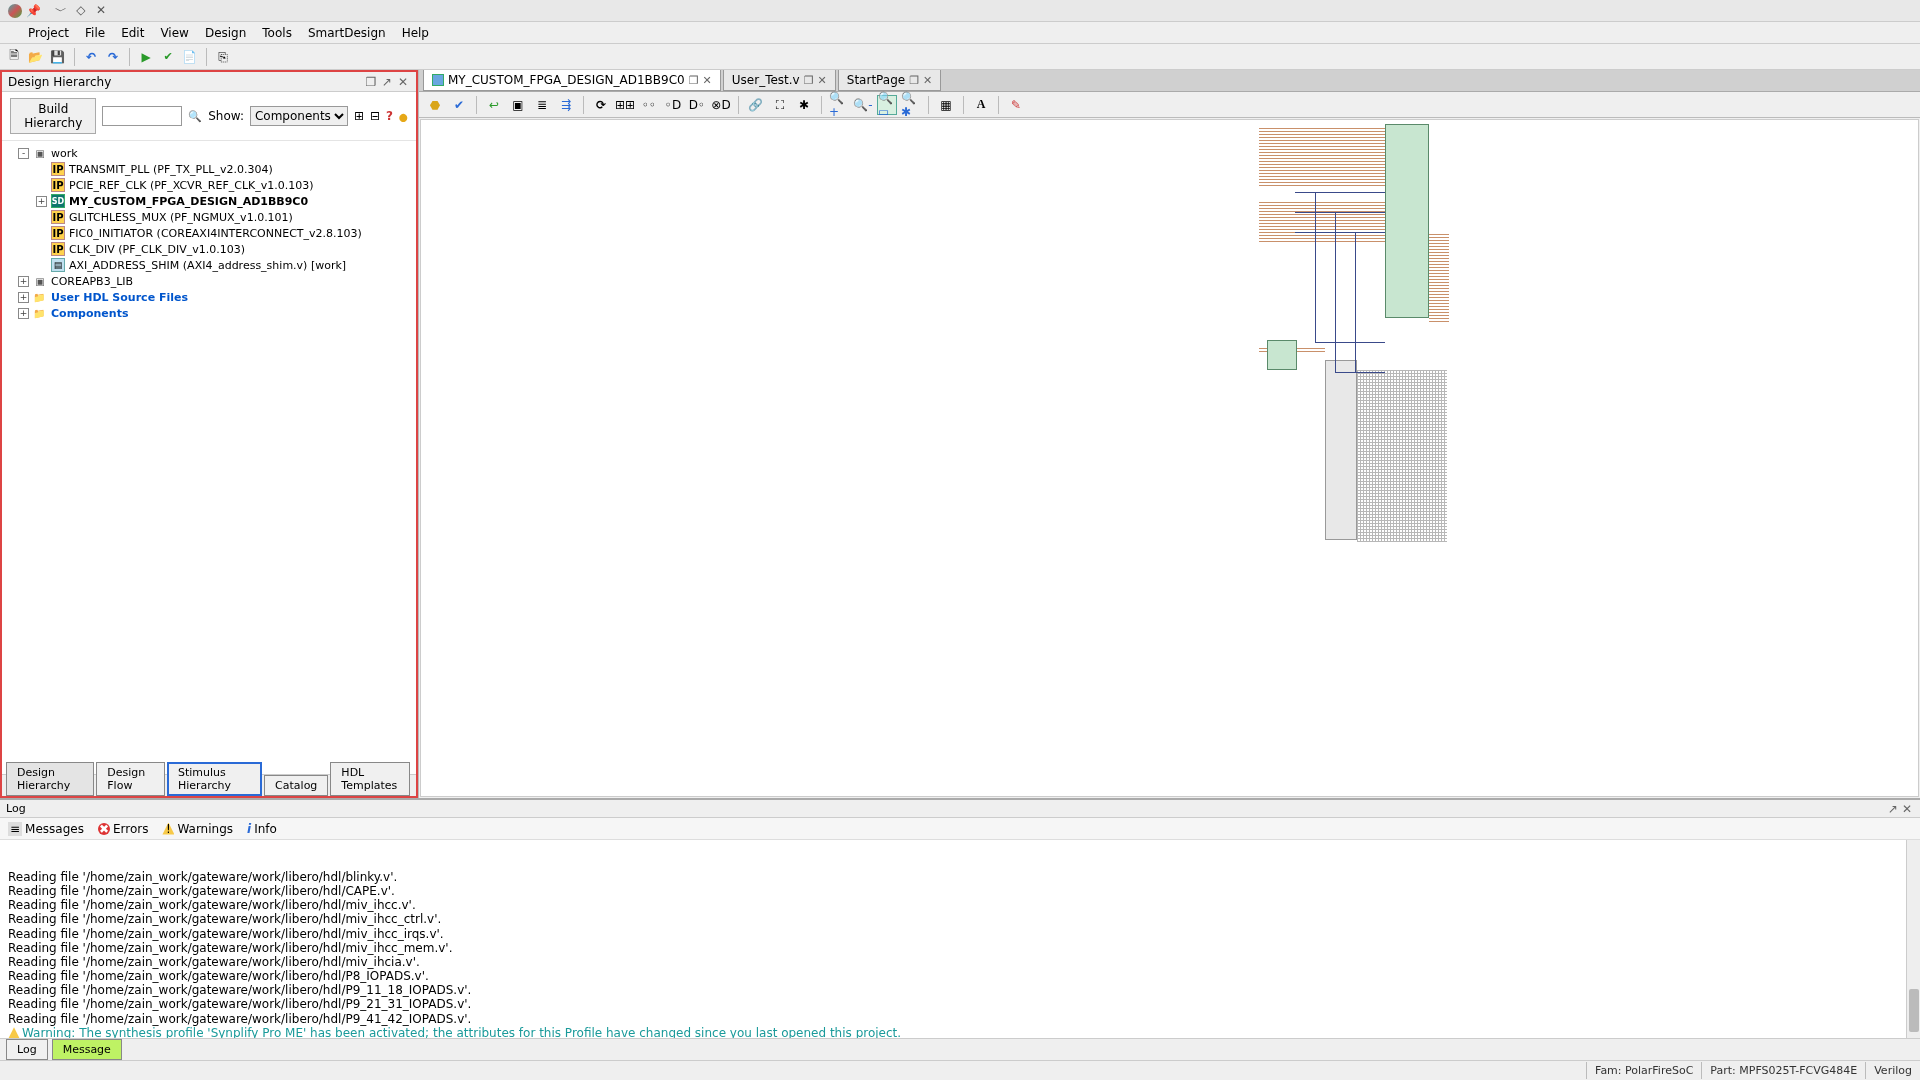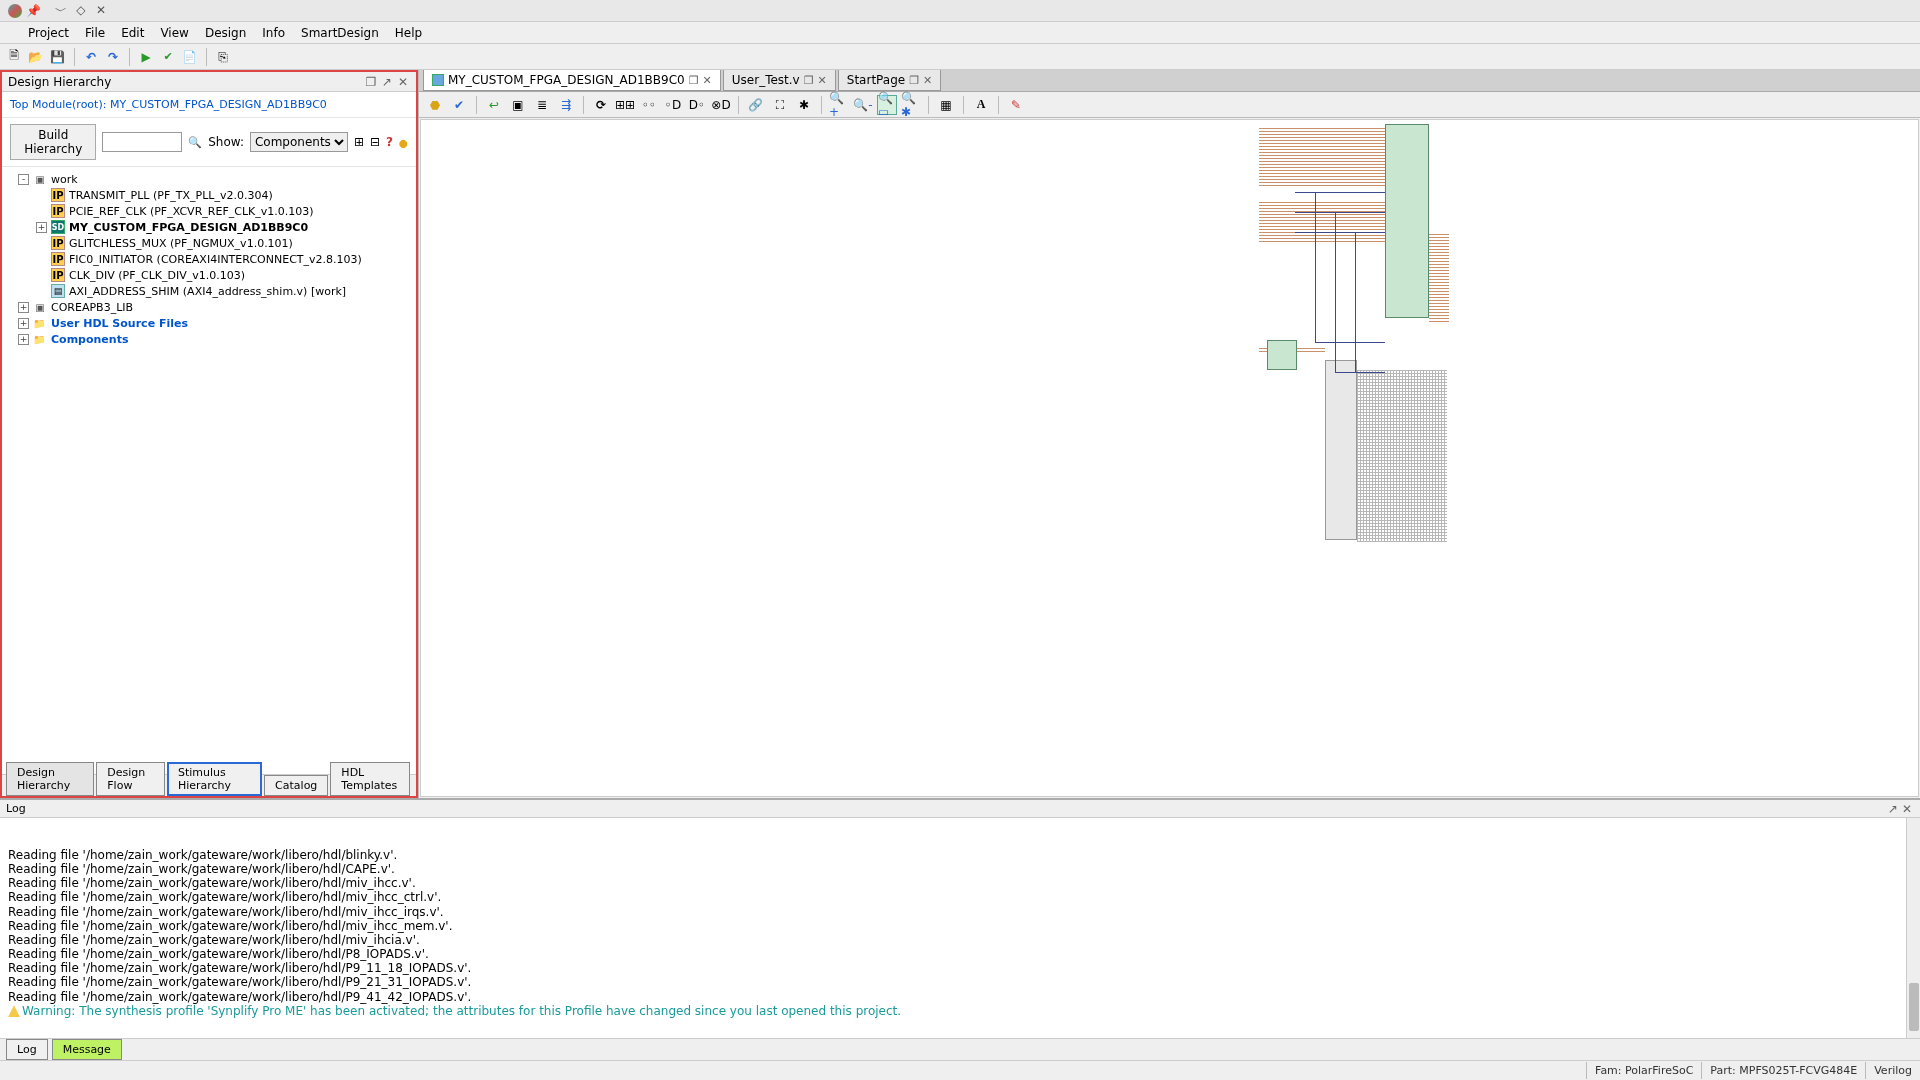--- a/index.html
+++ b/index.html
@@ -139,21 +139,21 @@
   <span class="win-btn">◇</span>
   <span class="win-btn">✕</span>
 </div>
 
 <div class="menubar">
   <span class="mitem">Project</span>
   <span class="mitem">File</span>
   <span class="mitem">Edit</span>
   <span class="mitem">View</span>
   <span class="mitem">Design</span>
-  <span class="mitem">Info</span>
+  <span class="mitem">Tools</span>
   <span class="mitem">SmartDesign</span>
   <span class="mitem">Help</span>
 </div>
 
 <div class="maintb">
   <span class="tb-btn i-new"></span>
   <span class="tb-btn i-open"></span>
   <span class="tb-btn i-save"></span>
   <span class="tb-sep"></span>
   <span class="tb-btn i-undo"></span>
@@ -168,21 +168,20 @@
 
 <div class="workspace">
 
   <div class="leftpanel">
     <div class="lp-header">
       <span class="lp-title">Design Hierarchy</span>
       <span class="lp-btn">❐</span>
       <span class="lp-btn">↗</span>
       <span class="lp-btn">✕</span>
     </div>
-    <div class="lp-root">Top Module(root): MY_CUSTOM_FPGA_DESIGN_AD1BB9C0</div>
     <div class="lp-tools">
       <button>Build Hierarchy</button>
       <input class="search" style="">
       <span class="i-search"></span>
       <span>Show:</span>
       <select><option>Components</option></select>
       <span class="i-plus"></span>
       <span class="i-minus"></span>
       <span class="i-q"></span>
       <span class="i-y"></span>
@@ -338,20 +337,38 @@
     </div>
   </div>
 </div>
 
 <div class="logpanel">
   <div class="log-header">
     <span class="lp-title">Log</span>
     <span class="lp-btn">↗</span>
     <span class="lp-btn">✕</span>
   </div>
+  <div class="log-filter">
+    <span class="lf-item">
+        <span style="background:#ddd;padding:0 2px" class="i-msg"></span>
+        <span>Messages</span>
+      </span>
+    <span class="lf-item">
+        <span style="background:#d33;border-radius:50%;width:12px;height:12px;display:inline-flex;align-items:center;justify-content:center" class="i-err"></span>
+        <span>Errors</span>
+      </span>
+    <span class="lf-item">
+        <span style="background:#f7c948;width:12px;height:12px;display:inline-flex;align-items:center;justify-content:center;clip-path:polygon(50% 0,100% 100%,0 100%)" class="i-warn"></span>
+        <span>Warnings</span>
+      </span>
+    <span class="lf-item">
+        <span class="i-info"></span>
+        <span>Info</span>
+      </span>
+  </div>
   <div class="log-text" id="log-text">
     <div>Reading file '/home/zain_work/gateware/work/libero/hdl/blinky.v'.</div><div>Reading file '/home/zain_work/gateware/work/libero/hdl/CAPE.v'.</div><div>Reading file '/home/zain_work/gateware/work/libero/hdl/miv_ihcc.v'.</div><div>Reading file '/home/zain_work/gateware/work/libero/hdl/miv_ihcc_ctrl.v'.</div><div>Reading file '/home/zain_work/gateware/work/libero/hdl/miv_ihcc_irqs.v'.</div><div>Reading file '/home/zain_work/gateware/work/libero/hdl/miv_ihcc_mem.v'.</div><div>Reading file '/home/zain_work/gateware/work/libero/hdl/miv_ihcia.v'.</div><div>Reading file '/home/zain_work/gateware/work/libero/hdl/P8_IOPADS.v'.</div><div>Reading file '/home/zain_work/gateware/work/libero/hdl/P9_11_18_IOPADS.v'.</div><div>Reading file '/home/zain_work/gateware/work/libero/hdl/P9_21_31_IOPADS.v'.</div><div>Reading file '/home/zain_work/gateware/work/libero/hdl/P9_41_42_IOPADS.v'.</div><div class="warn-line"><span class="warn-ico"></span>Warning: The synthesis profile 'Synplify Pro ME' has been activated; the attributes for this Profile have changed since you last opened this project.</div><div class="scrollbar-v"><div class="thumb" style="top:75%;height:22%"></div></div>
   </div>
   <div class="log-tabs">
     <span class="log-tab inactive">Log</span>
     <span class="log-tab">Message</span>
   </div>
 </div>
 
 <div class="statusbar">

